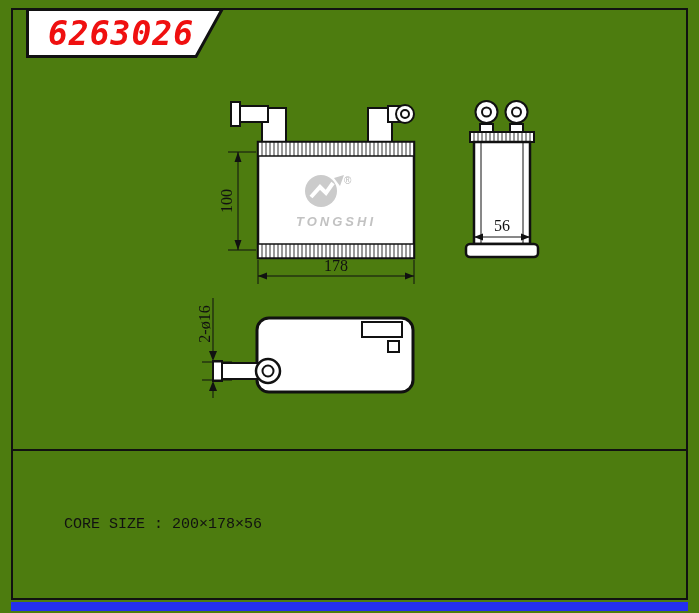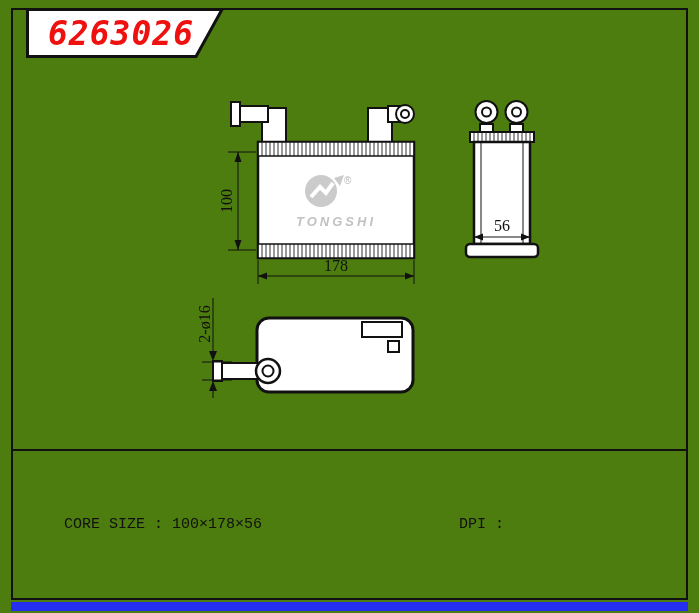--- a/index.html
+++ b/index.html
@@ -195,23 +195,22 @@
         <line x1="202" y1="380" x2="232" y2="380"></line>
         <line x1="213" y1="383" x2="213" y2="398"></line>
         <polygon points="213,381 209,391 217,391" fill="#111111" stroke="none"></polygon>
         <text x="205" y="329" text-anchor="middle" class="dim" transform="rotate(-90 205 324)">2-ø16</text>
       </g>
     </g>
   </svg>
 
   <div class="specs">
     <div class="specs-left">
-      <div>CORE SIZE : 100×178×56</div>
+      <div>CORE SIZE : 200×178×56</div>
       
       
     </div>
     <div class="specs-right">
-      <div>DPI :</div>
       
     </div>
   </div>
 
 </div>
 
 </body></html>

